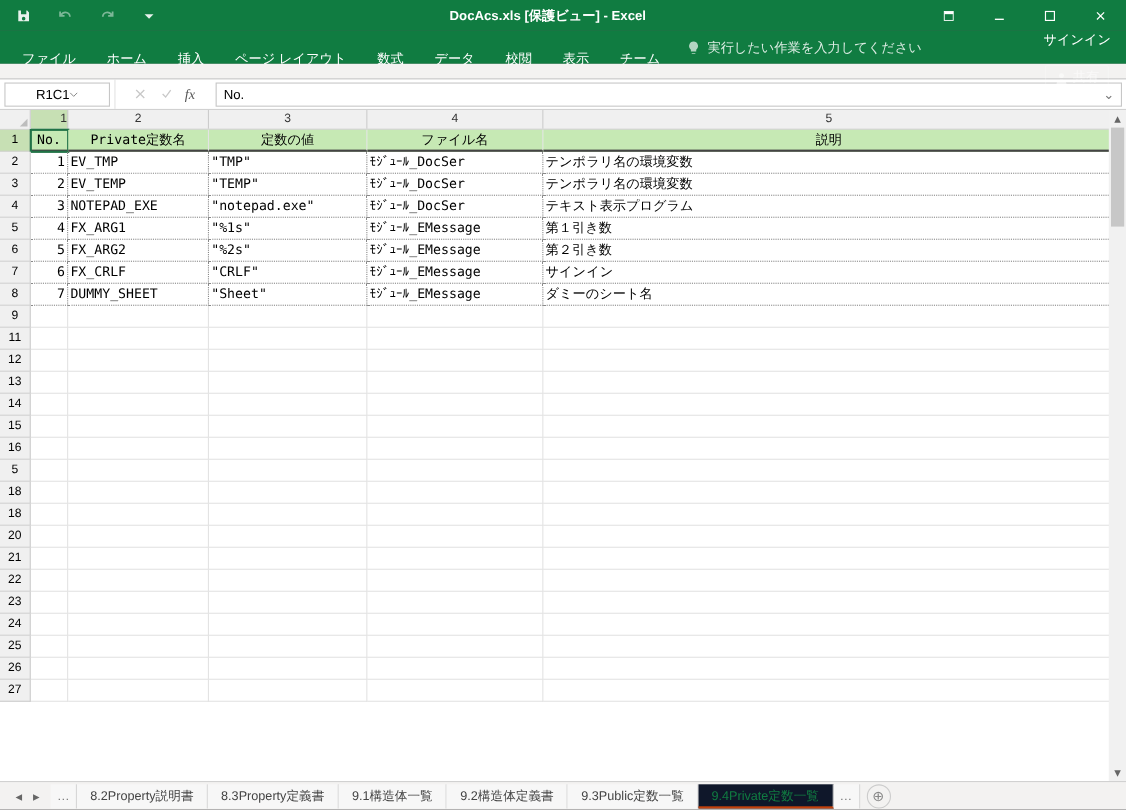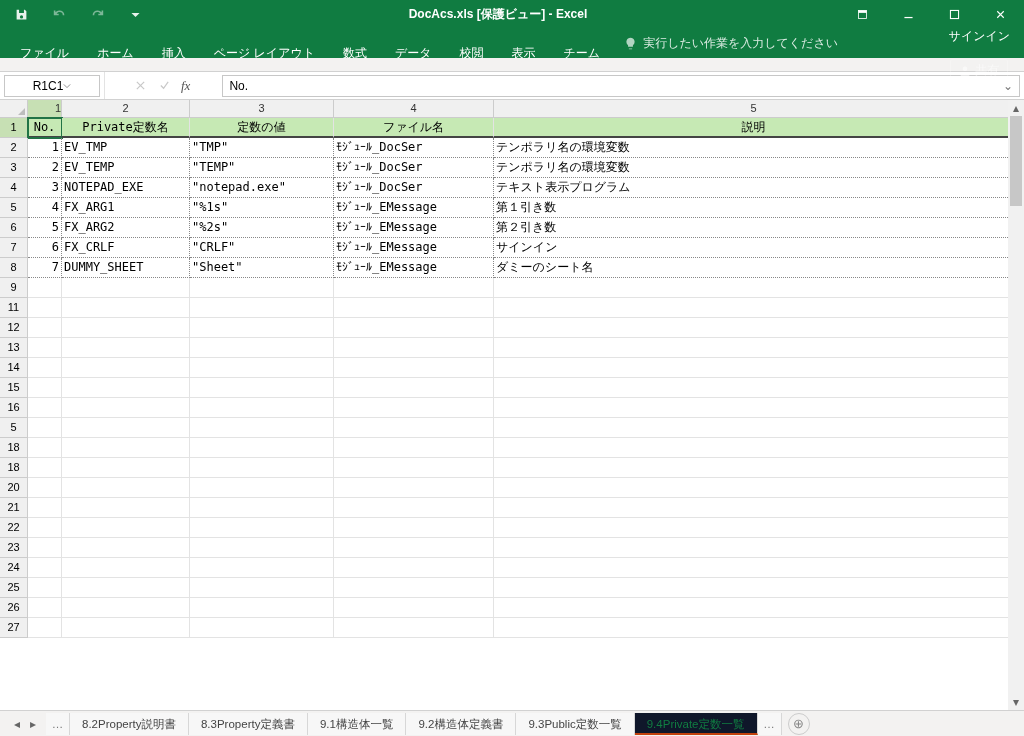--- a/index.html
+++ b/index.html
@@ -25,21 +25,21 @@
 .share { display: flex; align-items: center; gap: 4px; padding: 2px 8px; border: 1px solid rgba(255,255,255,.4); border-radius: 2px; opacity: .55; }
 .share svg { width: 12px; height: 12px; fill: #fff; }
 
 
 .ribbon-body { height: 14px; background: #f3f2f1; border-bottom: 1px solid #d1d1d1; }
 
 
 .fxbar { height: 28px; display: flex; align-items: center; background: #fff; border-bottom: 1px solid #d1d1d1; }
 .namebox { width: 96px; height: 22px; margin: 0 4px; border: 1px solid #c7c7c7; display: flex; align-items: center; padding: 0 6px; background: #fff; justify-content: center; }
 .namebox .dd { width: 8px; height: 8px; }
-.fx-btns { display: flex; align-items: center; gap: 2px; padding: 0 24px; border-left: 1px solid #e3e3e3; height: 100%; }
+.fx-btns { display: flex; align-items: center; gap: 2px; padding: 0 11px; border-left: 1px solid #e3e3e3; height: 100%; }
 .fx-btn { width: 22px; height: 100%; display: flex; align-items: center; justify-content: center; color: #777; }
 .fx-btn.dim { opacity: .4; }
 .fx-btn svg { width: 11px; height: 11px; fill: currentColor; stroke: currentColor; }
 .fx-label { font-style: italic; font-family: "Times New Roman", serif; font-size: 13px; padding: 0 4px; color: #555; }
 .fx-input { flex: 1; height: 22px; border: 1px solid #c7c7c7; margin: 0 4px; padding: 0 6px; display: flex; align-items: center; background: #fff; justify-content: space-between; font-family: "MS Gothic", monospace; }
 .fx-input .dd { width: 10px; color: #777; }
 
 
 .grid-wrap { position: relative; height: 610px; background: #fff; }
 .colhdrs { display: flex; height: 18px; background: #f0f0f0; border-bottom: 1px solid #ccc; }

